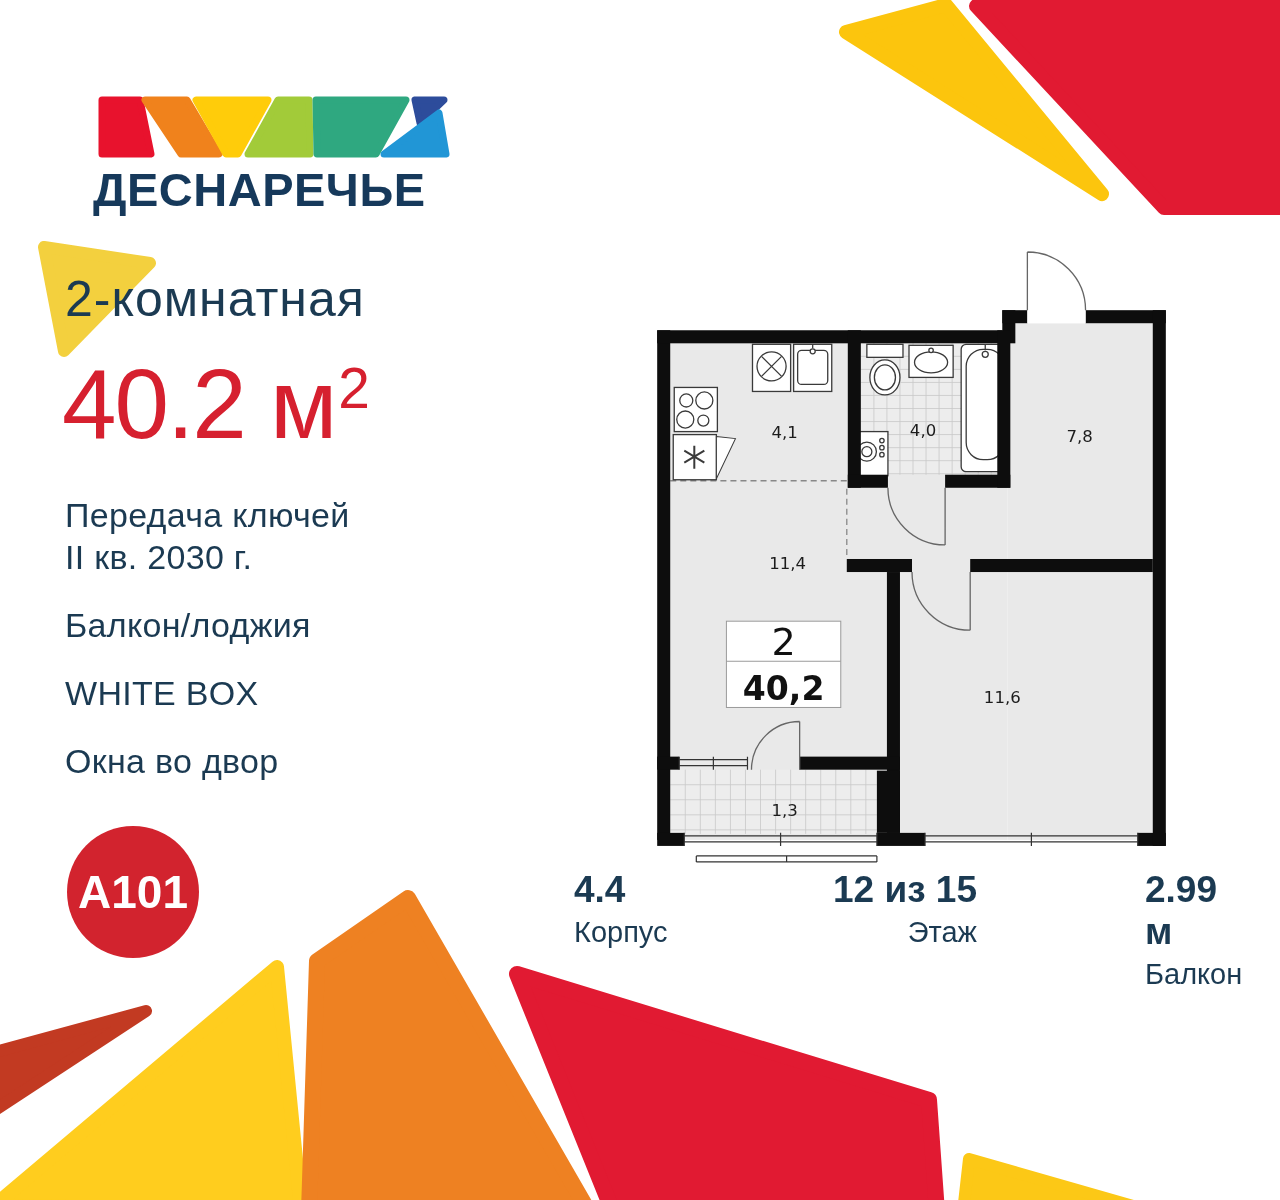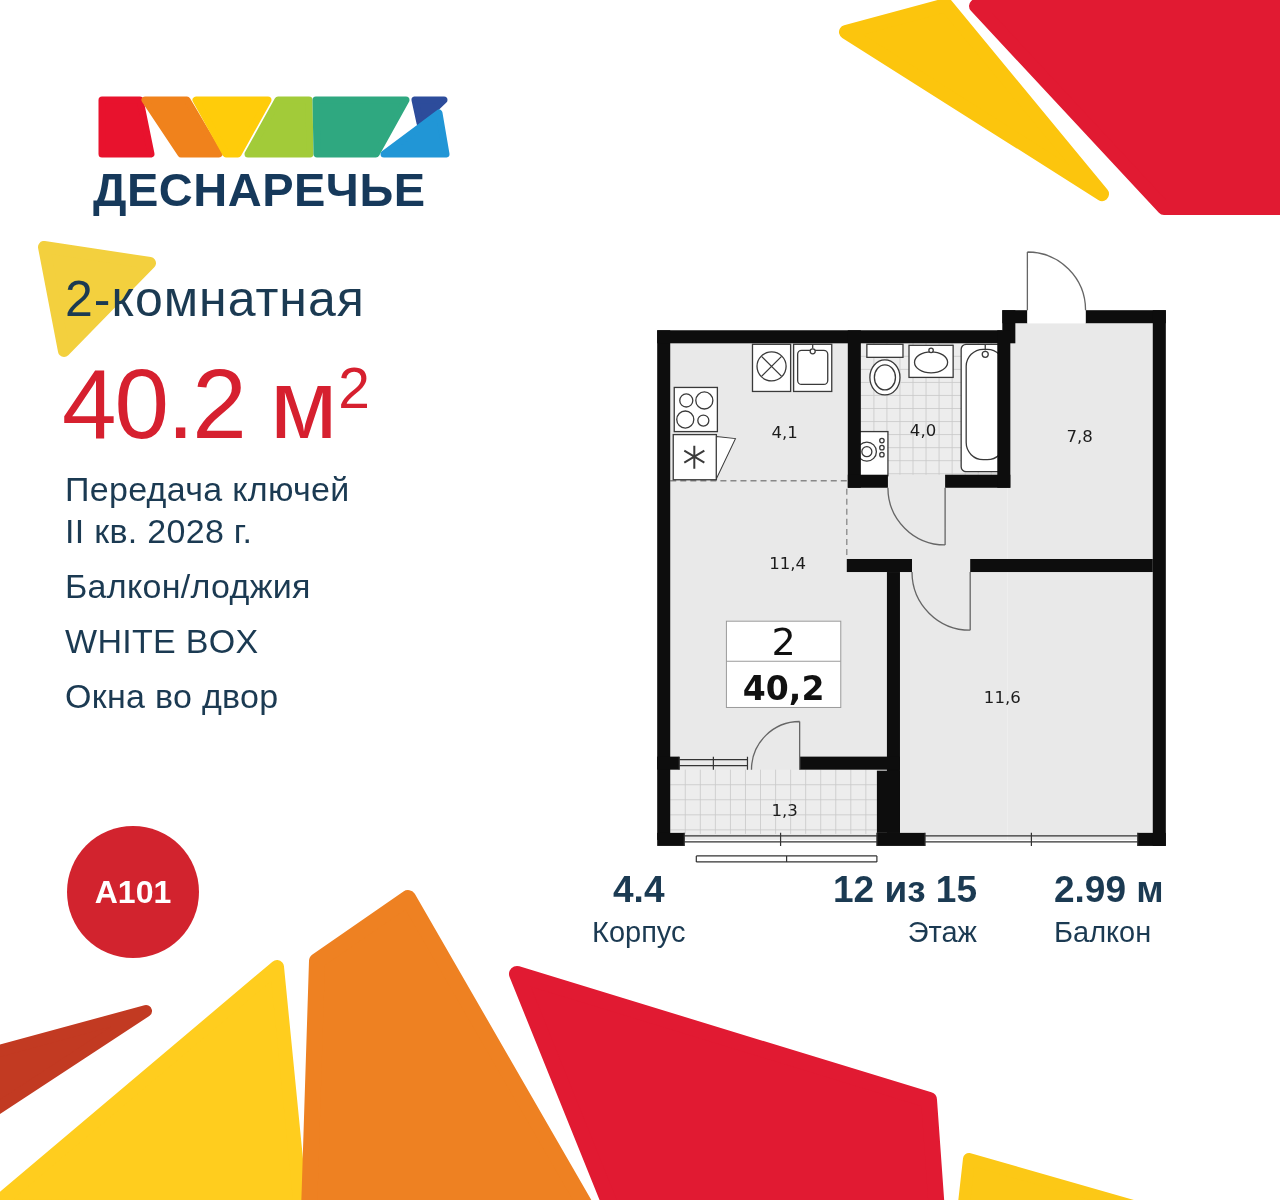--- a/index.html
+++ b/index.html
@@ -23,37 +23,37 @@
   }
   .area{
     position:absolute;left:62px;top:348px;
     font-size:98px;font-weight:400;color:#D6202F;letter-spacing:-2px;
   }
   .area sup{
     font-size:58%;position:relative;top:-.52em;margin-left:3px;vertical-align:baseline;
   }
 
   .features{position:absolute;left:65px;top:468px;color:#1B3A52;}
-  .feature-item{margin-bottom:13px;}
+  .feature-item{margin-bottom:13px;margin-top:26px;}
   .feature-line{font-size:34px;line-height:42px;letter-spacing:.3px;}
 
   .plan{position:absolute;left:654px;top:250px;width:512px;height:622px;}
   .plan-label{font-family:"DejaVu Sans",sans-serif;font-size:16.5px;fill:#1c1c1c;}
   .badge-rooms{font-family:"DejaVu Sans",sans-serif;font-size:38px;fill:#111;}
   .badge-area{font-family:"DejaVu Sans",sans-serif;font-size:33px;font-weight:bold;fill:#111;}
 
   .stat{position:absolute;top:869px;color:#1B3A52;}
   .stat .stat-value{font-size:37px;font-weight:700;line-height:42px;}
   .stat .stat-label{font-size:29px;font-weight:400;margin-top:5px;}
-  .stat-1{left:592px;text-align:center;} .stat-2{left:833px;text-align:right;} .stat-3{left:1054px;}
+  .stat-1{left:574px;} .stat-2{left:833px;text-align:right;} .stat-3{left:1145px;}
 
   .dev-logo{
     position:absolute;left:67px;top:826px;width:132px;height:132px;border-radius:50%;
     background:#D2232E;color:#fff;display:flex;align-items:center;justify-content:center;
-    font-size:32px;font-weight:800;letter-spacing:0;
+    font-size:46px;font-weight:800;letter-spacing:0;
   }
 </style>
 </head>
 <body>
 
 <svg class="decor" viewBox="0 0 1280 1200" aria-hidden="true">
 
   <polygon points="846,32 946,5 1102,194" fill="#FCC50D" stroke="#FCC50D" stroke-width="14" stroke-linejoin="round"></polygon>
   <polygon points="976,6 1290,6 1290,208 1164,208" fill="#E11A32" stroke="#E11A32" stroke-width="14" stroke-linejoin="round"></polygon>
 
@@ -80,21 +80,21 @@
     </svg>
     <div class="logo-title">ДЕСНАРЕЧЬЕ</div>
   </div>
 
   <div class="headline">2-комнатная</div>
   <div class="area"><span>40.2 м</span><sup>2</sup></div>
 
   <div class="features">
     <div class="feature-item">
       <div class="feature-line">Передача ключей</div>
-      <div class="feature-line">II кв. 2028 г.</div>
+      <div class="feature-line">II кв. 2030 г.</div>
     </div>
     <div class="feature-item">
       <div class="feature-line">Балкон/лоджия</div>
     </div>
     <div class="feature-item">
       <div class="feature-line">WHITE BOX</div>
     </div>
     <div class="feature-item">
       <div class="feature-line">Окна во двор</div>
     </div>

